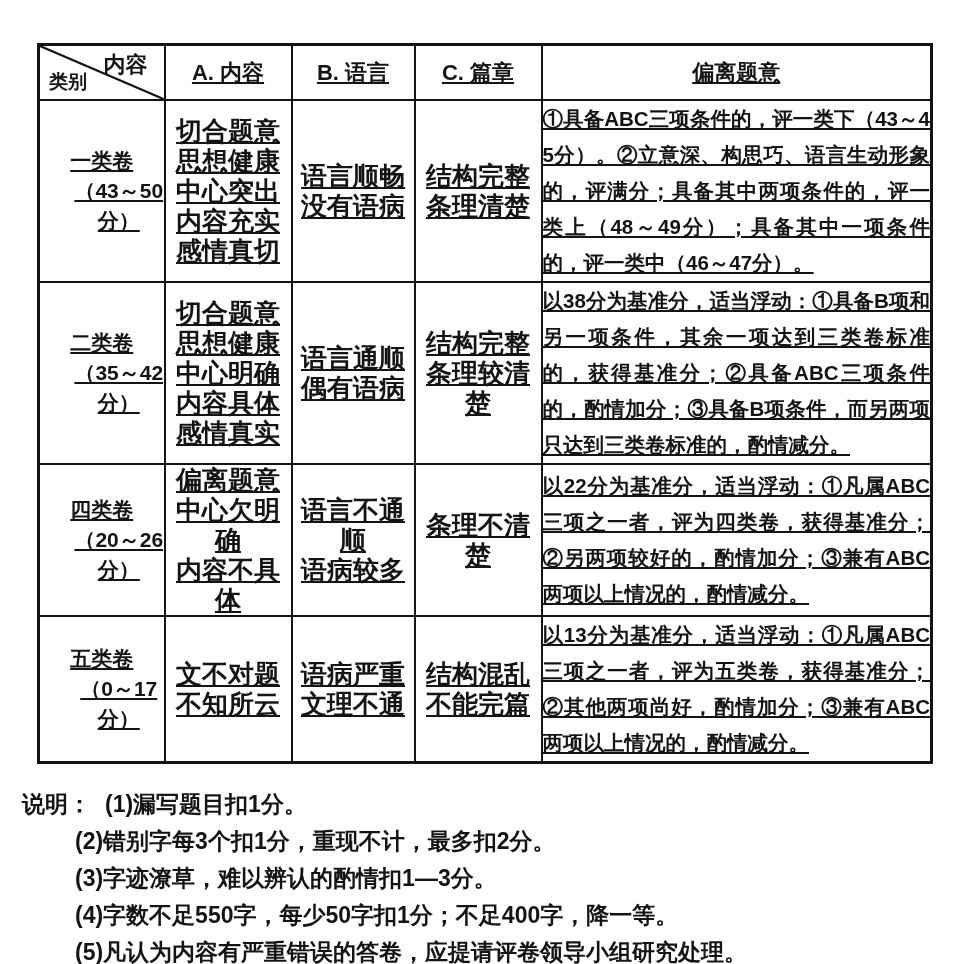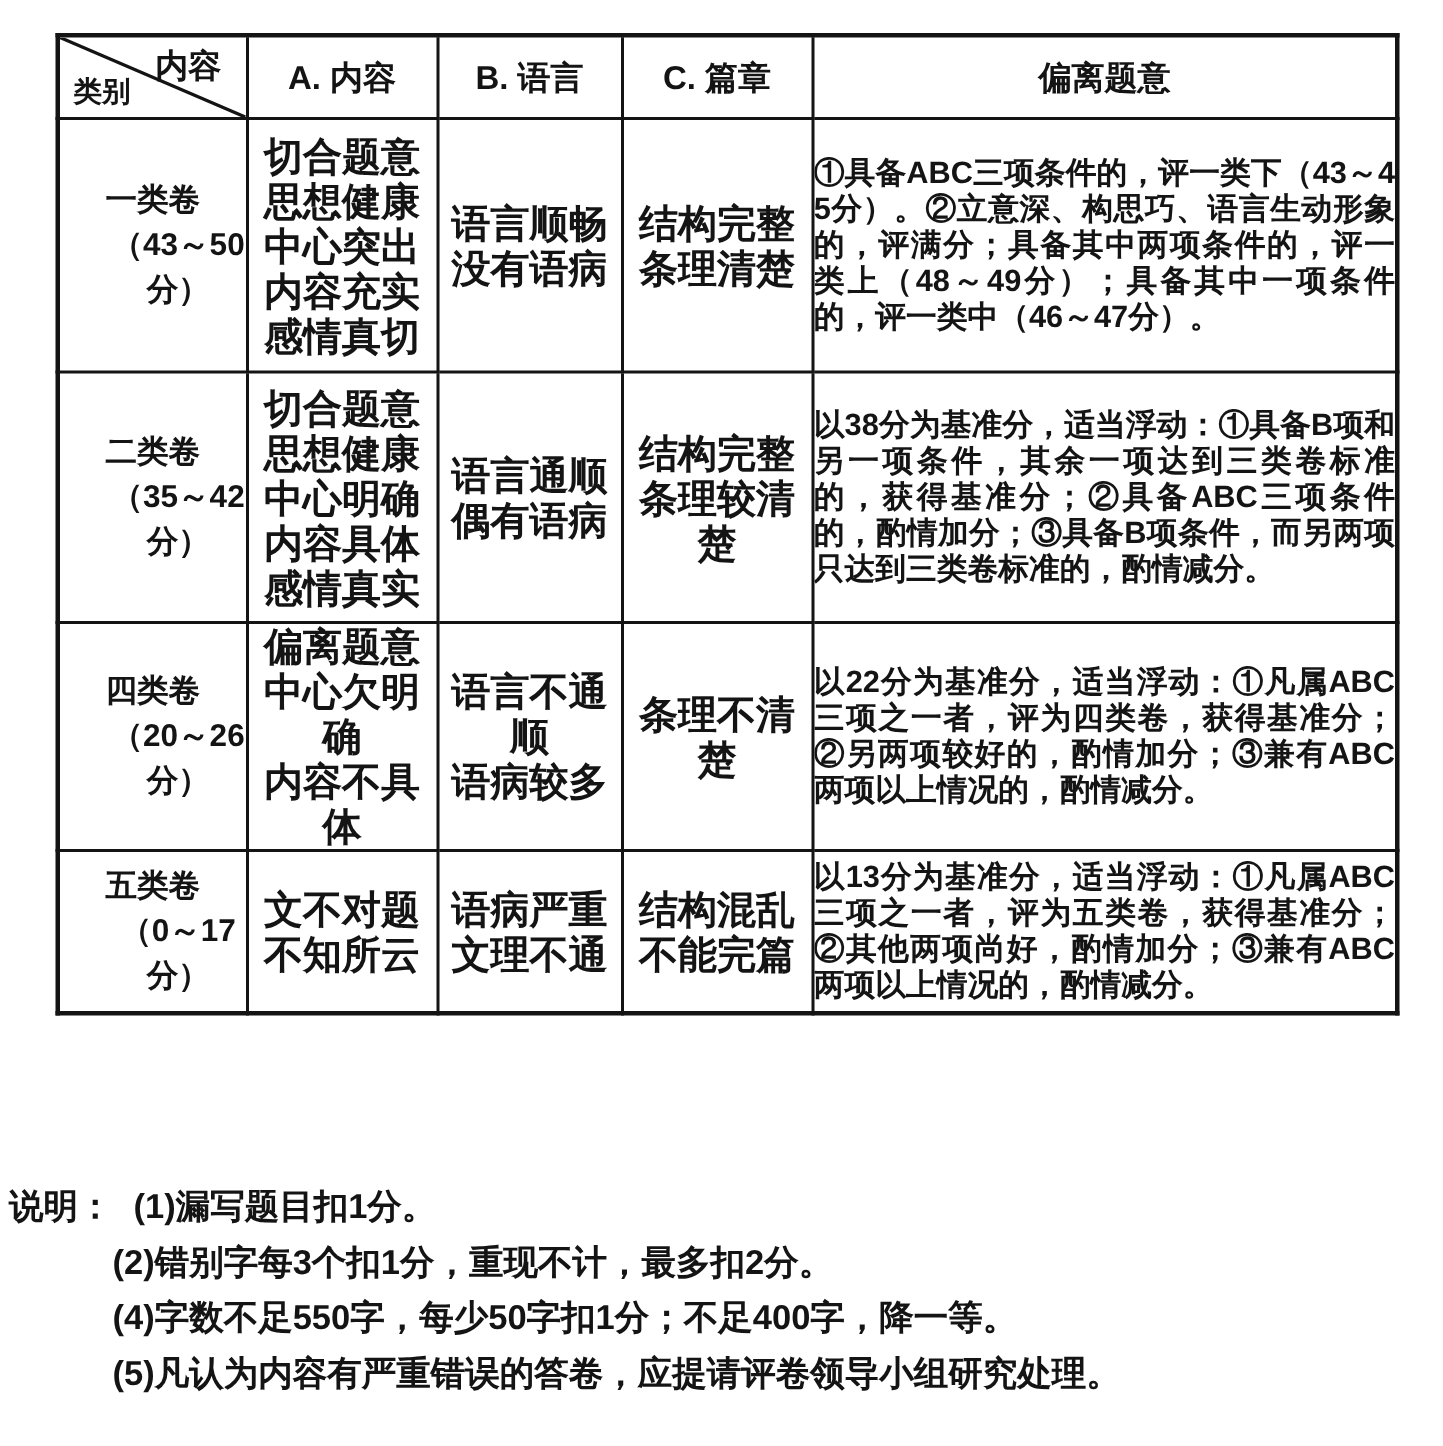--- a/index.html
+++ b/index.html
@@ -16,25 +16,26 @@
   }
   .page {
     position: relative;
     width: 962px;
     height: 964px;
     background: #ffffff;
   }
   table.rubric {
     position: absolute;
     left: 37px;
-    top: 22px;
+    top: 43px;
     width: 893px;
     border-collapse: collapse;
     table-layout: fixed;
     border: 3px solid #141414;
+    text-decoration: underline;
   }
   table.rubric th,
   table.rubric td {
     border: 2px solid #141414;
     font-weight: bold;
     vertical-align: middle;
     padding: 0;
     overflow: hidden;
   }
   
@@ -88,21 +89,21 @@
     padding-left: 34px;
   }
   td.mid {
     text-align: center;
     font-size: 26px;
     line-height: 30px;
     white-space: pre-line;
   }
   td.rules {
     font-size: 20.5px;
-    line-height: 24px;
+    line-height: 36px;
     text-align: justify;
     vertical-align: middle;
     padding: 2px 4px 2px 5px;
     white-space: normal;
     word-break: break-all;
   }
   .notes {
     position: absolute;
     left: 6px;
     top: 786px;
@@ -113,20 +114,21 @@
   }
   .note-row {
     line-height: 37px;
     white-space: nowrap;
   }
   .note-row.indent {
     padding-left: 69px;
   }
   .notes-label {
     padding-right: 14px;
+    margin-left: 16px;
   }
 </style>
 </head>
 <body>
 
 <div class="page">
 
   <table class="rubric">
     <colgroup>
       <col class="c-cat">
@@ -214,17 +216,18 @@
       <td class="rules">以13分为基准分，适当浮动：①凡属ABC三项之一者，评为五类卷，获得基准分；②其他两项尚好，酌情加分；③兼有ABC两项以上情况的，酌情减分。</td>
     </tr>
   </tbody>
     </table>
 
   <div class="notes">
     <div class="note-row">
       <span class="notes-label">说明：</span><span>(1)漏写题目扣1分。</span>
     </div>
     <div class="note-row indent">(2)错别字每3个扣1分，重现不计，最多扣2分。</div>
+    <div class="note-row indent">(3)字迹潦草，难以辨认的酌情扣1—3分。</div>
     <div class="note-row indent">(4)字数不足550字，每少50字扣1分；不足400字，降一等。</div>
     <div class="note-row indent">(5)凡认为内容有严重错误的答卷，应提请评卷领导小组研究处理。</div>
   </div>
 
 </div>
 
 </body></html>

